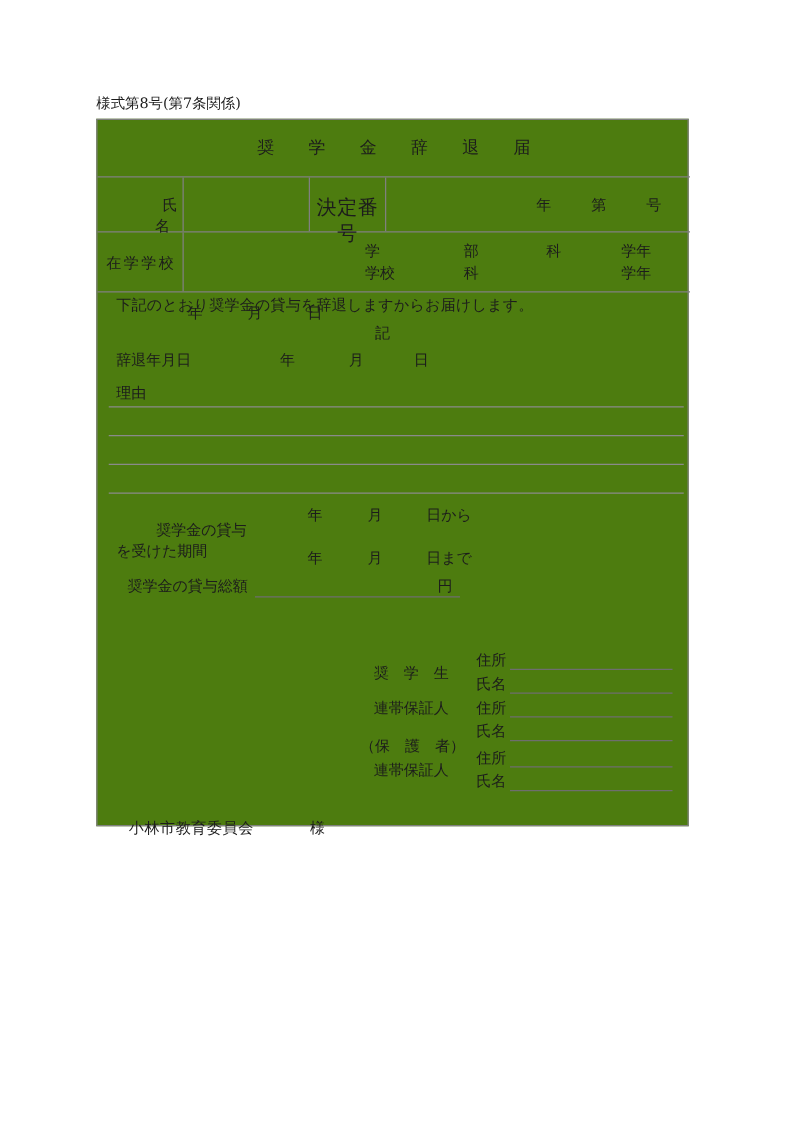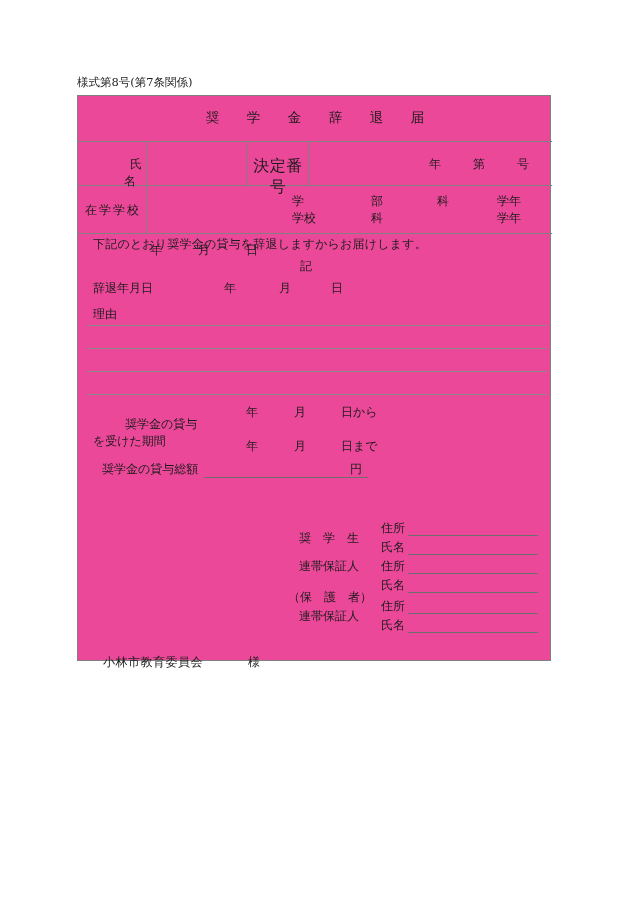--- a/index.html
+++ b/index.html
@@ -19,21 +19,21 @@
     position:absolute;left:77px;top:75px;
     font-size:11.5px;letter-spacing:0px;white-space:nowrap;
   }
 
   
   .frame{
     position:absolute;left:77px;top:95px;
     width:474px;height:566px;
     border:1px solid #808080;
     box-sizing:border-box;
-    background:#ec4899;
+    background:#4d7c0f;
   }
 
   
   .row-title{
     position:absolute;left:0;top:0;width:474px;height:46px;
     border-bottom:1px solid #808080;box-sizing:border-box;
   }
   .title-text{
     position:absolute;left:0;right:0;top:13px;
     text-align:center;font-size:13.5px;letter-spacing:7px;

